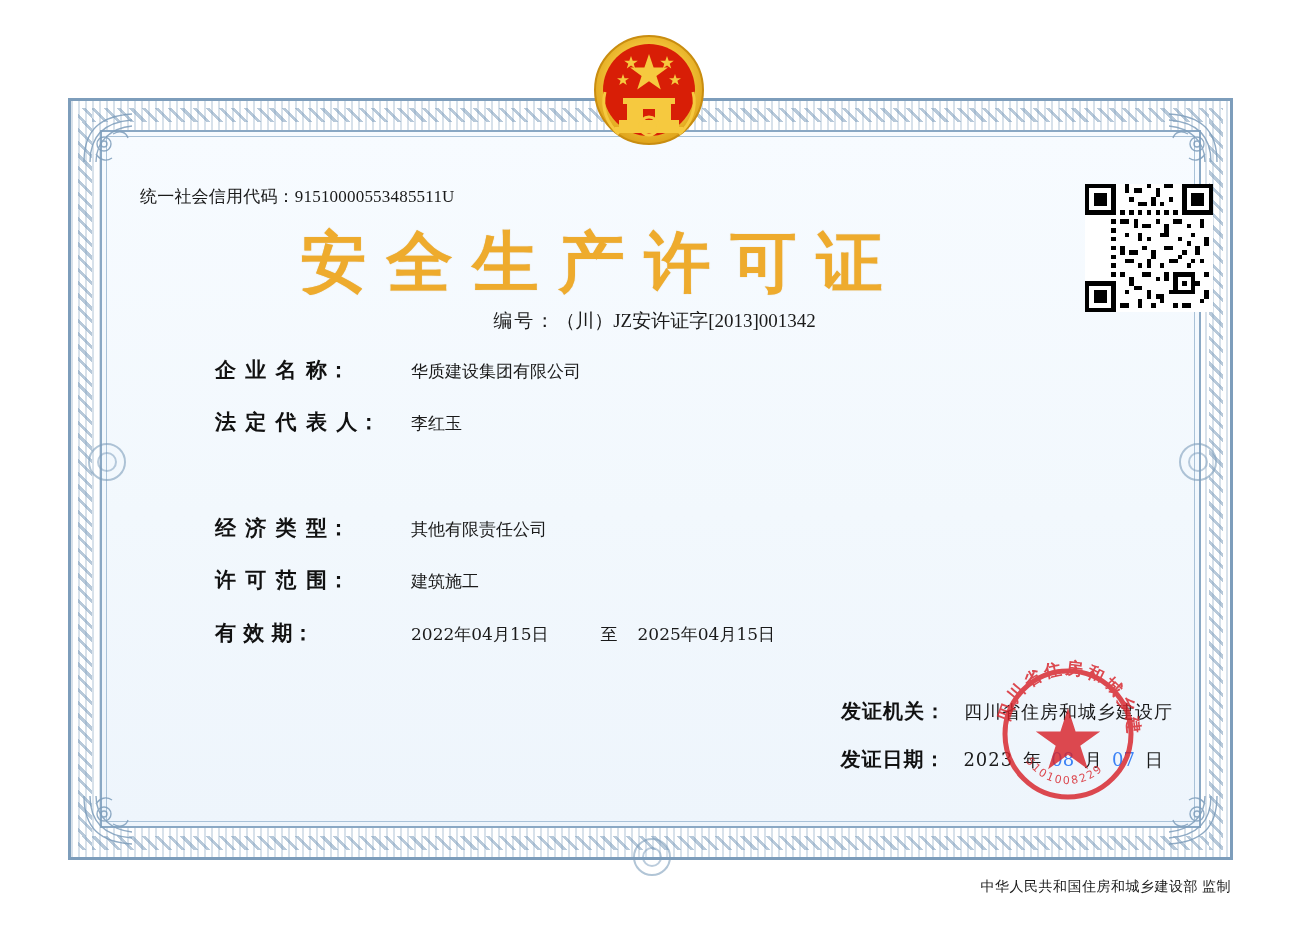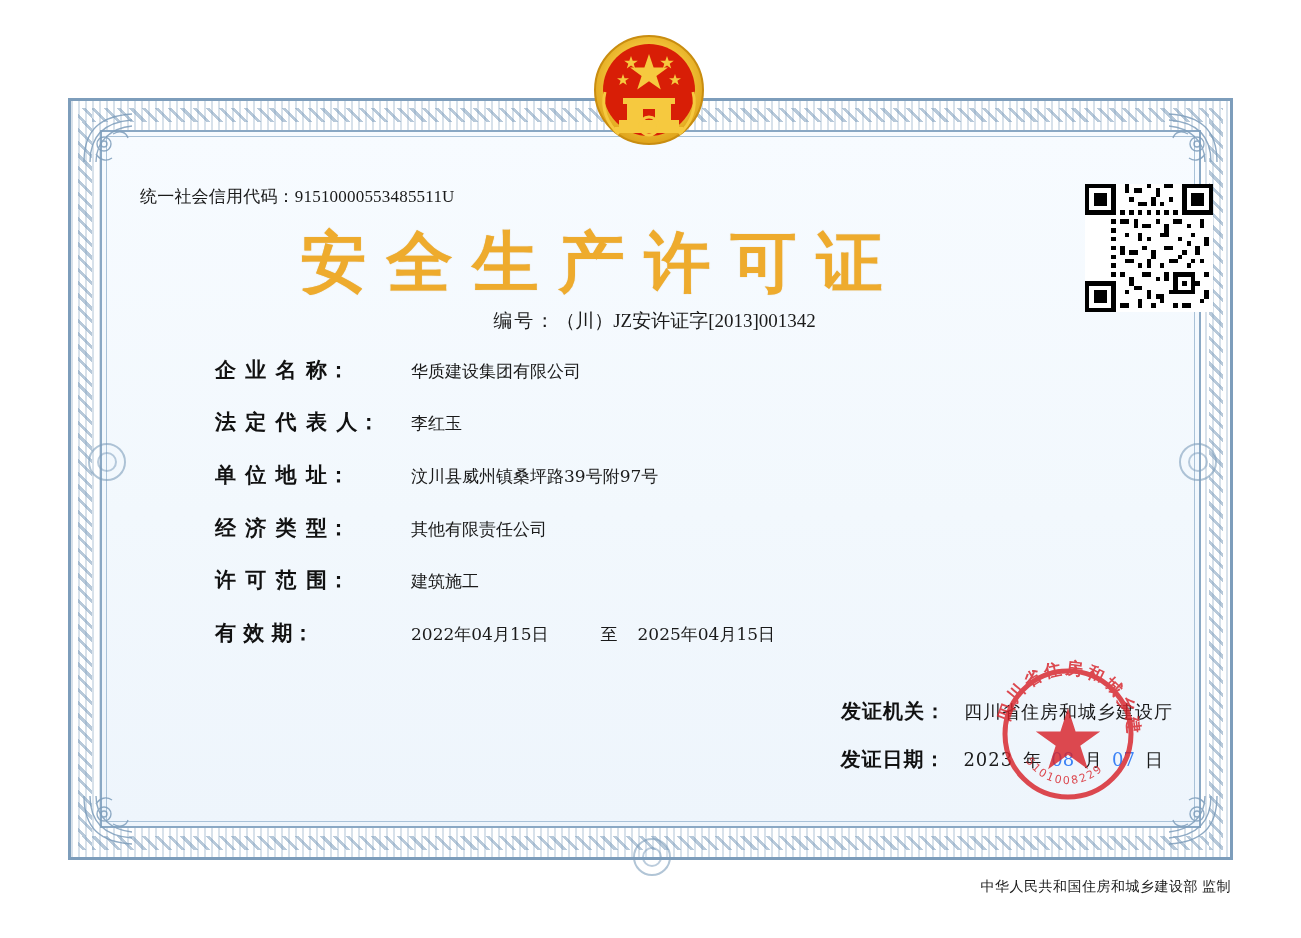--- a/index.html
+++ b/index.html
@@ -468,24 +468,20 @@
   <div class="field-row" style="top:356px;">
     <span class="field-label">企 业 名 称：</span>
     <span class="field-value">华质建设集团有限公司</span>
   </div>
 
   <div class="field-row" style="top:408px;">
     <span class="field-label">法 定 代 表 人：</span>
     <span class="field-value">李红玉</span>
   </div>
 
-  <div class="field-row" style="top:461px;">
-    <span class="field-label">单 位 地 址：</span>
-    <span class="field-value">汶川县威州镇桑坪路39号附97号</span>
-  </div>
 
   <div class="field-row" style="top:566px;">
     <span class="field-label">许 可 范 围：</span>
     <span class="field-value">建筑施工</span>
   </div>
 
   <div class="field-row" style="top:514px;">
     <span class="field-label">经 济 类 型：</span>
     <span class="field-value">其他有限责任公司</span>
   </div>

